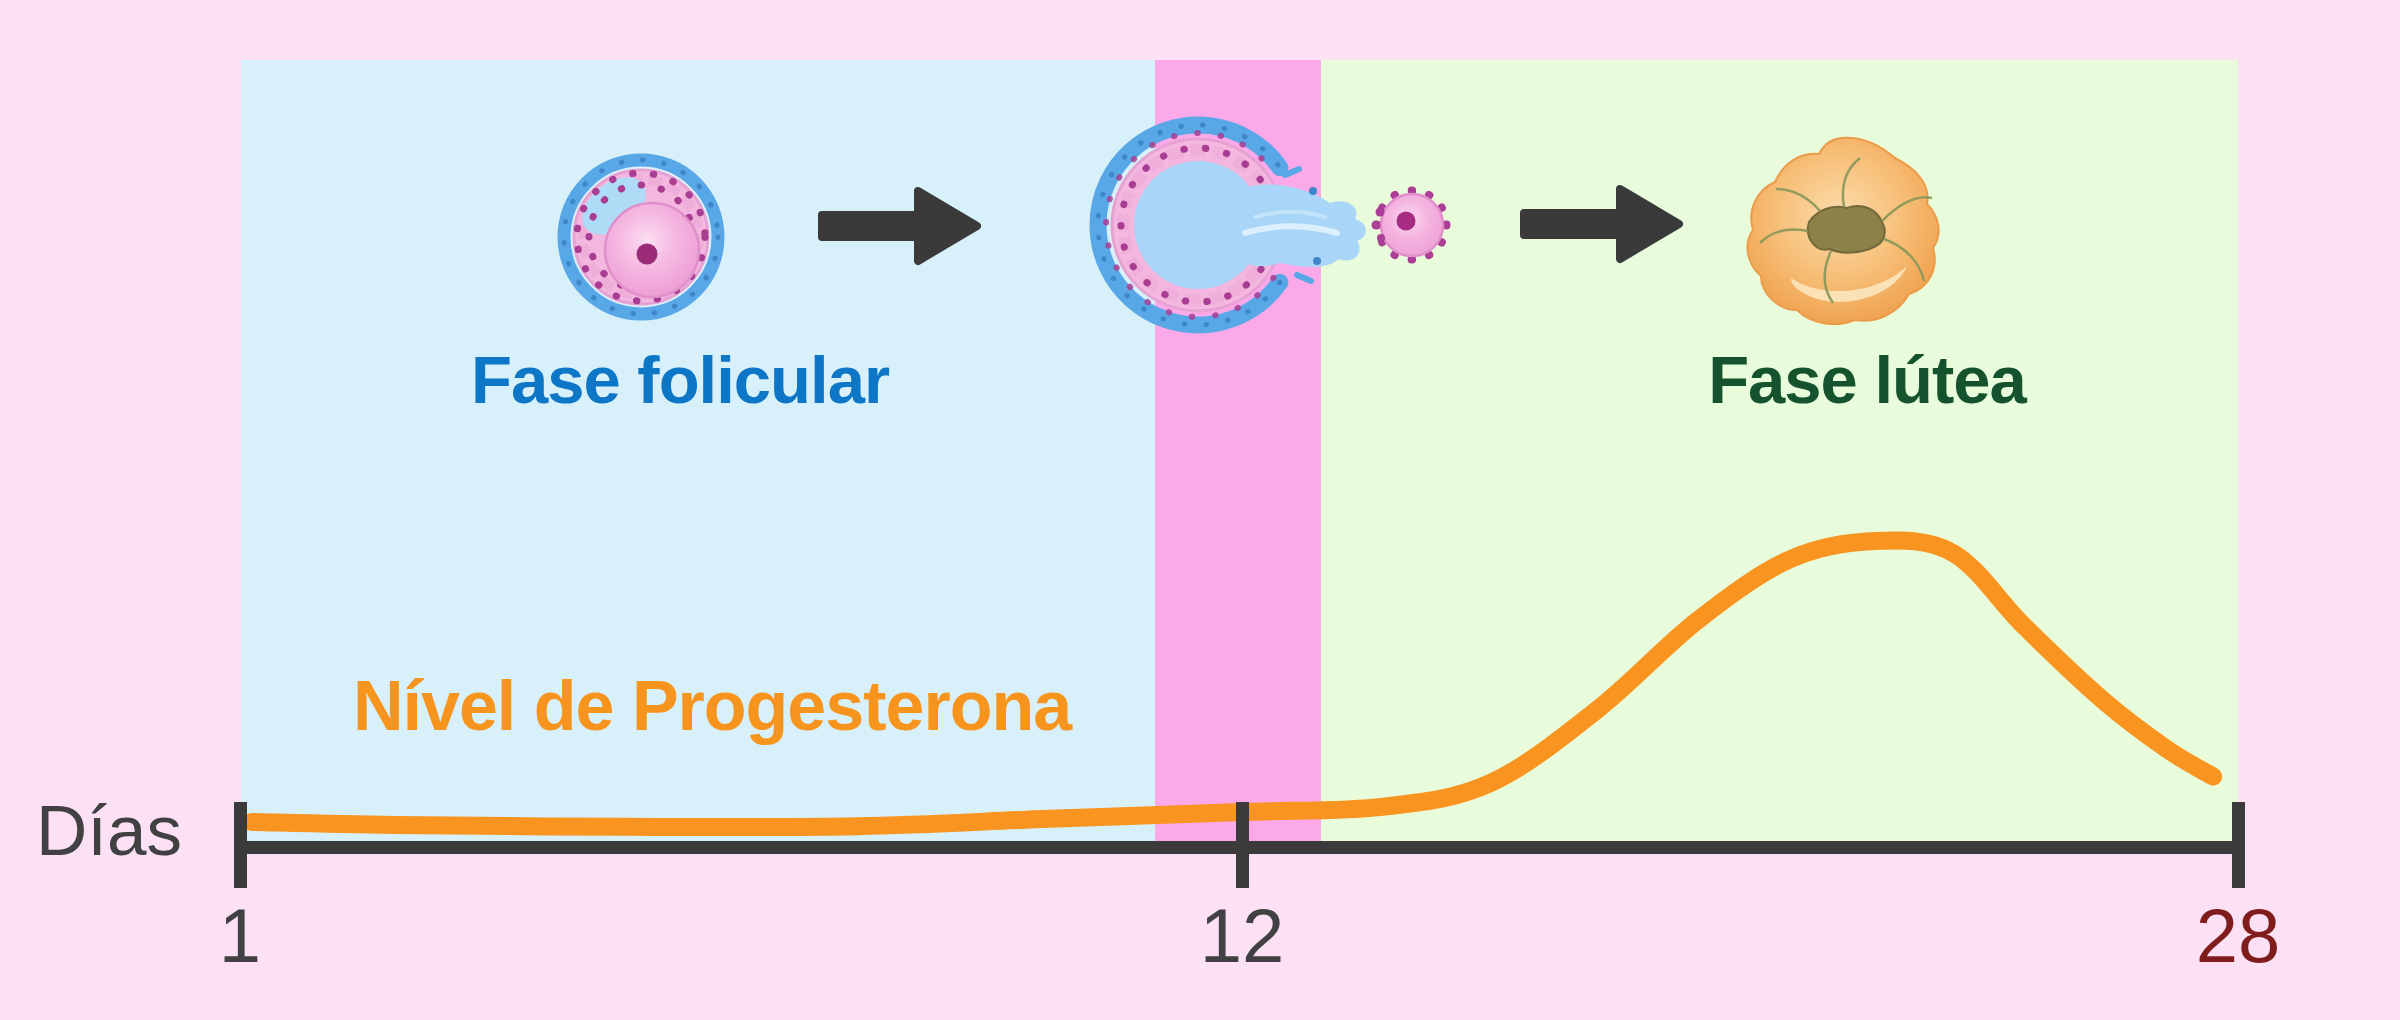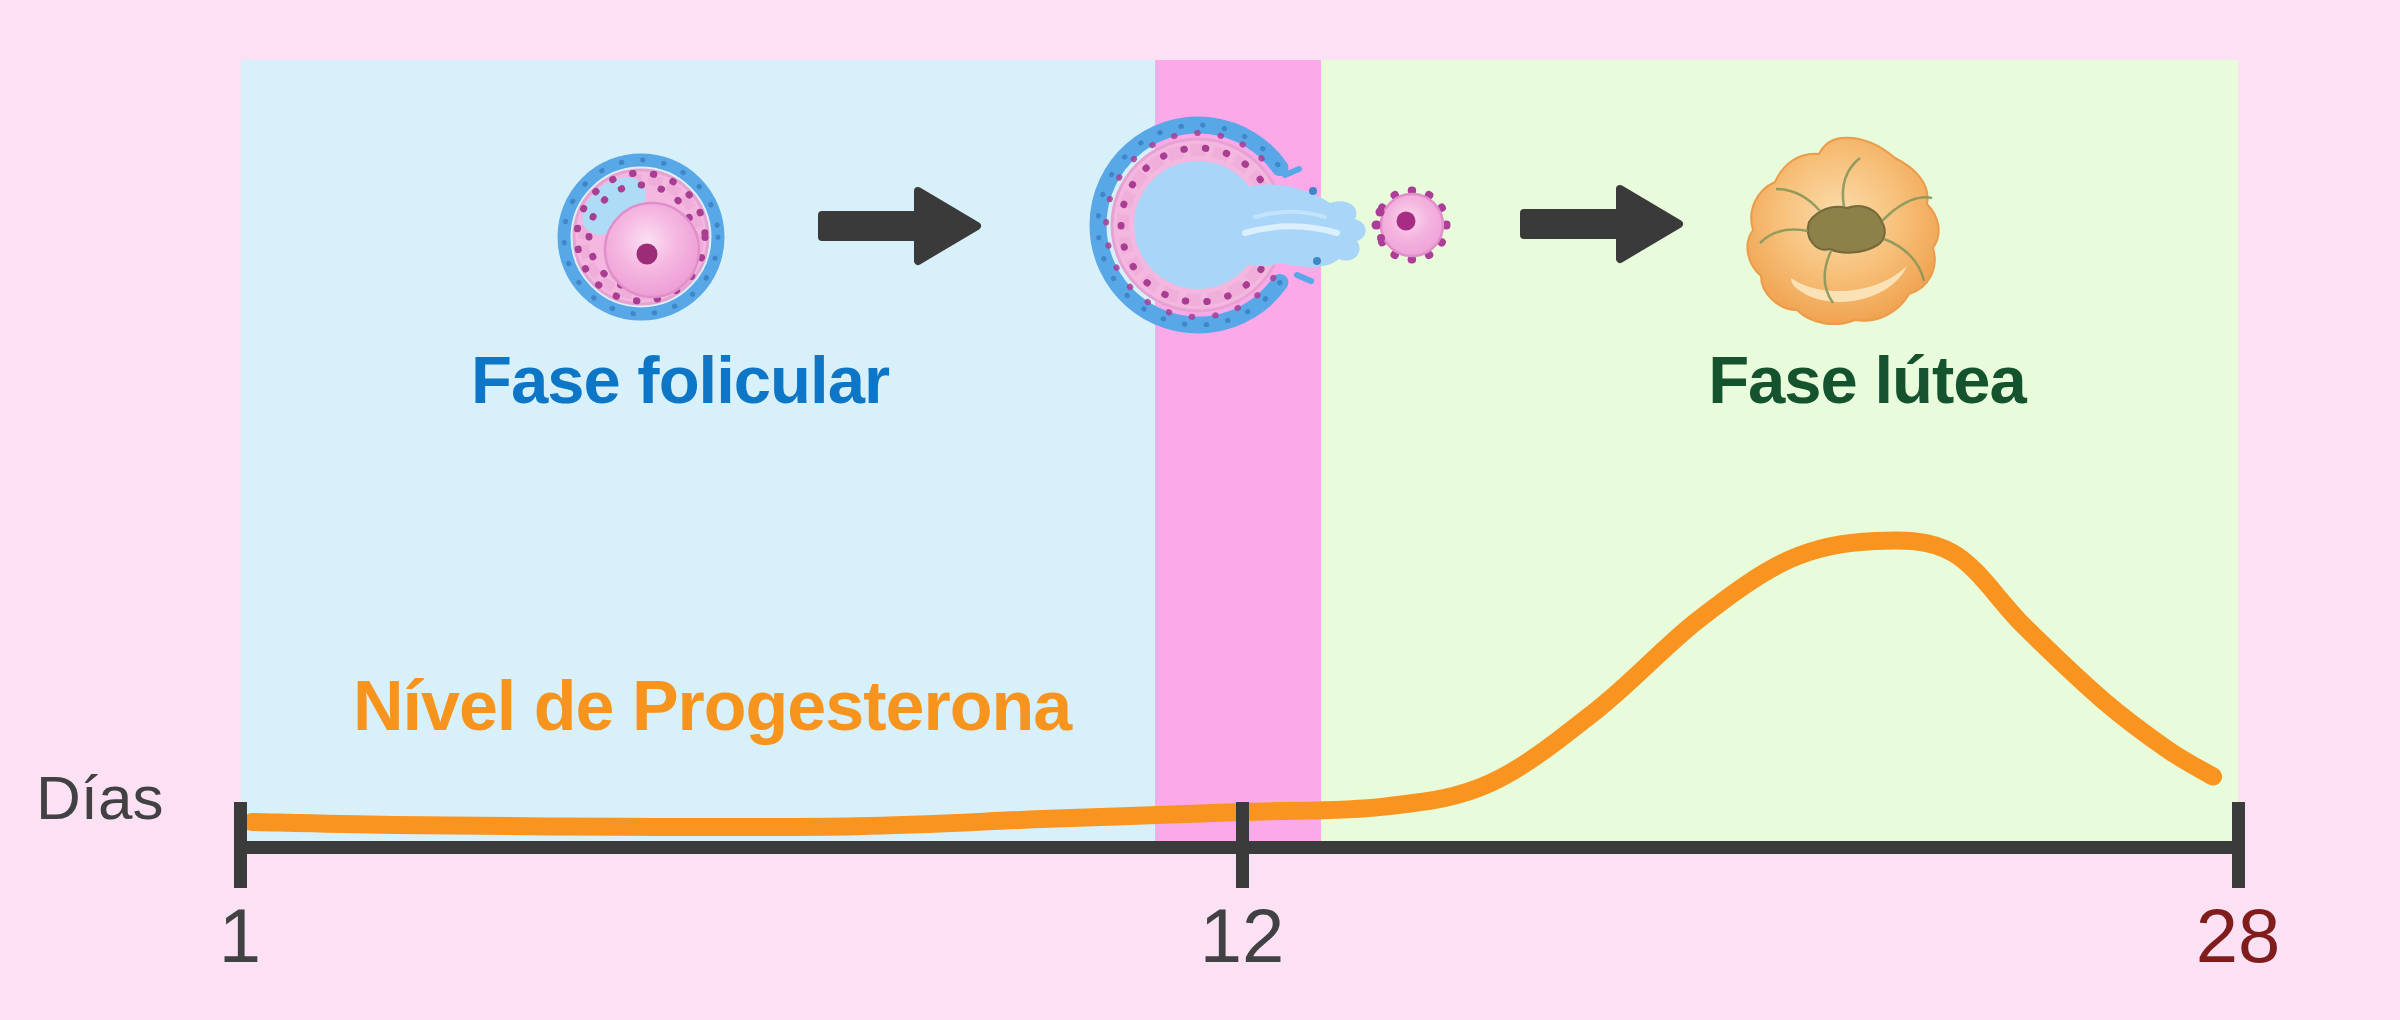--- a/index.html
+++ b/index.html
@@ -13,21 +13,21 @@
     font-size:67px;font-weight:bold;letter-spacing:-1px;line-height:1.05;}
   #label-follicular{left:380px;}
   #label-ovulation{left:965px;}
   #label-luteal{left:1567px;}
   .curve-label{position:absolute;left:334px;top:671px;font-size:70px;font-weight:bold;
     letter-spacing:-1px;line-height:1;margin-left:19px;}
   .axis-line{position:absolute;left:234px;top:841px;width:2010px;height:13px;}
   .tick{position:absolute;top:802px;width:13px;height:86px;}
   .tick-label{position:absolute;top:898px;width:140px;text-align:center;
     font-size:76px;line-height:1;}
-  .axis-title{position:absolute;left:36px;top:767px;font-size:62px;line-height:1;}
+  .axis-title{position:absolute;left:36px;top:795px;font-size:71px;line-height:1;}
   .icon{position:absolute;}
   #icon-follicle{left:550px;top:146px;width:182px;height:182px;}
   #icon-ovulation{left:1085px;top:105px;width:366px;height:240px;}
   #icon-corpus-luteum{left:1735px;top:132px;width:212px;height:198px;}
   .arrow{position:absolute;width:164px;height:86px;}
   #arrow-1{left:818px;top:183px;}
   #arrow-2{left:1520px;top:181px;}
   #curve-layer{position:absolute;left:0;top:0;width:2400px;height:1020px;pointer-events:none;}
 </style>
 </head>

